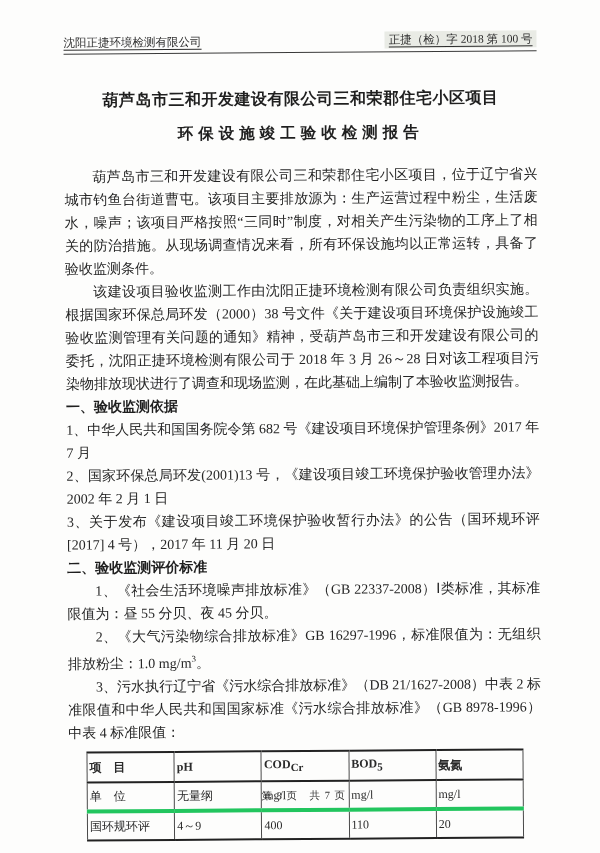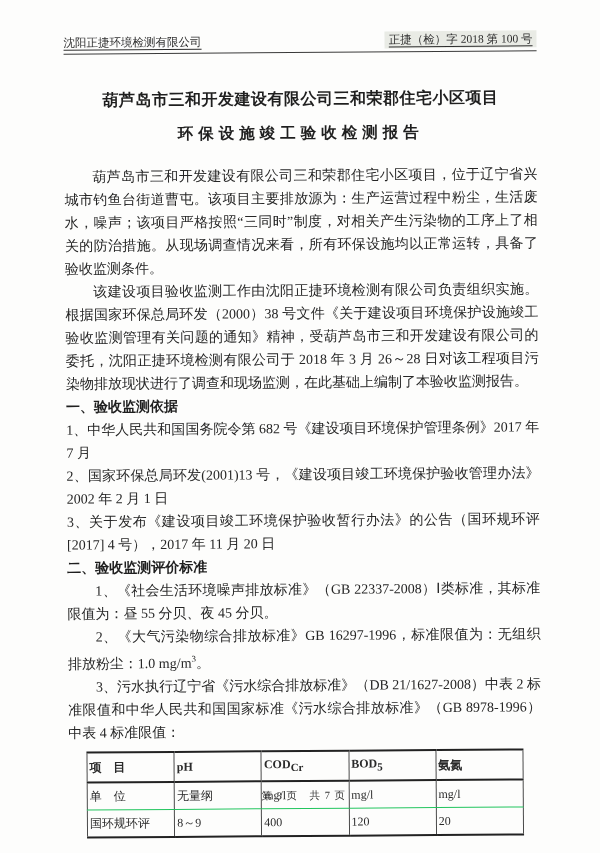--- a/index.html
+++ b/index.html
@@ -86,21 +86,21 @@
     text-align:left;
     height:24px;
     padding:1px 2px;
   }
   tr.head td {
     border-top:2.5px solid #222;
     border-bottom:2px solid #222;
     font-weight:bold;
     height:22px;
   }
-  tr.unit td { border-bottom:1px solid #22c55e; }
+  tr.unit td { border-bottom:4px solid #22c55e; }
   tr.limit td { border-bottom:2.5px solid #222; }
   .footer {
     position:absolute; left:0; right:0; bottom:50px;
     text-align:center;
     font-size:10.5px;
     letter-spacing:1px;
     color:#333;
   }
 </style>
 </head>
@@ -142,23 +142,23 @@
         </tr>
         <tr class="unit">
           <td>单　位</td>
           <td>无量纲</td>
           <td>mg/l</td>
           <td>mg/l</td>
           <td>mg/l</td>
         </tr>
         <tr class="limit">
           <td>国环规环评</td>
-          <td>8～9</td>
+          <td>4～9</td>
           <td>400</td>
-          <td>120</td>
+          <td>110</td>
           <td>20</td>
         </tr>
       </tbody>
         </table>
     </div>
 
     <div class="footer">第 3 页　共 7 页</div>
   </div>
 </div>
 

